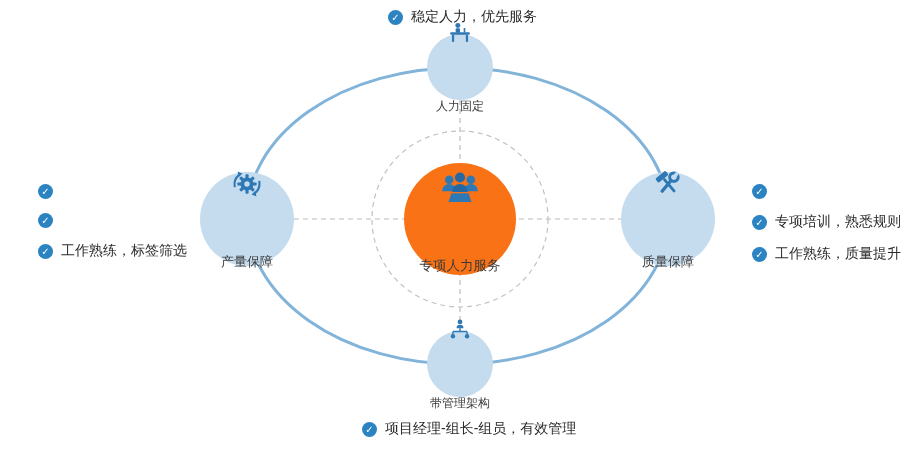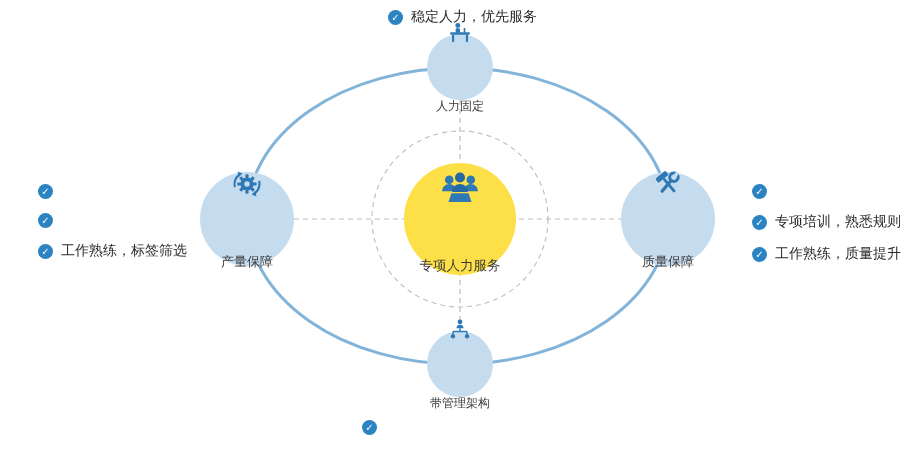--- a/index.html
+++ b/index.html
@@ -8,21 +8,21 @@
   .canvas { position:relative; width:917px; height:451px; background:#fff; overflow:hidden; }
   .bg { position:absolute; left:0; top:0; width:917px; height:451px; }
 
   .node { position:absolute; border-radius:50%; background:#c5dbee;
           display:flex; flex-direction:column; align-items:center; justify-content:center;
           gap:4px; color:#3a3a3a; text-align:center; }
   .node-top    { left:427px; top:34px;  width:66px;  height:66px; }
   .node-bottom { left:427px; top:331px; width:66px;  height:66px; }
   .node-left   { left:200px; top:172px; width:94px;  height:94px; }
   .node-right  { left:621px; top:172px; width:94px;  height:94px; }
-  .node-center { left:404px; top:163px; width:112px; height:112px; background:#fde047; }
+  .node-center { left:404px; top:163px; width:112px; height:112px; background:#f97316; }
 
   .node-label { font-size:12px; white-space:nowrap;margin-top:48px; }
   .node-left .node-label, .node-right .node-label { font-size:13px; }
   .node-center .node-label { font-size:13.5px; }
 
   .icon svg { display:block; }
 
   .ann-row { display:flex; align-items:center; gap:8px; white-space:nowrap; }
   .check { width:15px; height:15px; border-radius:50%; background:#2b83c2; color:#fff;
            font-size:10px; line-height:15px; text-align:center; flex:0 0 15px; font-weight:bold; }
@@ -169,15 +169,16 @@
       <span class="ann-text">专项培训，熟悉规则</span>
     </div>
     <div class="ann-row">
       <span class="check">✓</span>
       <span class="ann-text">工作熟练，质量提升</span>
     </div>
   </div>
 
   <div class="ann-bottom ann-row">
     <span class="check">✓</span>
+    <span class="ann-text">项目经理-组长-组员，有效管理</span>
   </div>
 
 </div>
 
 </body></html>

